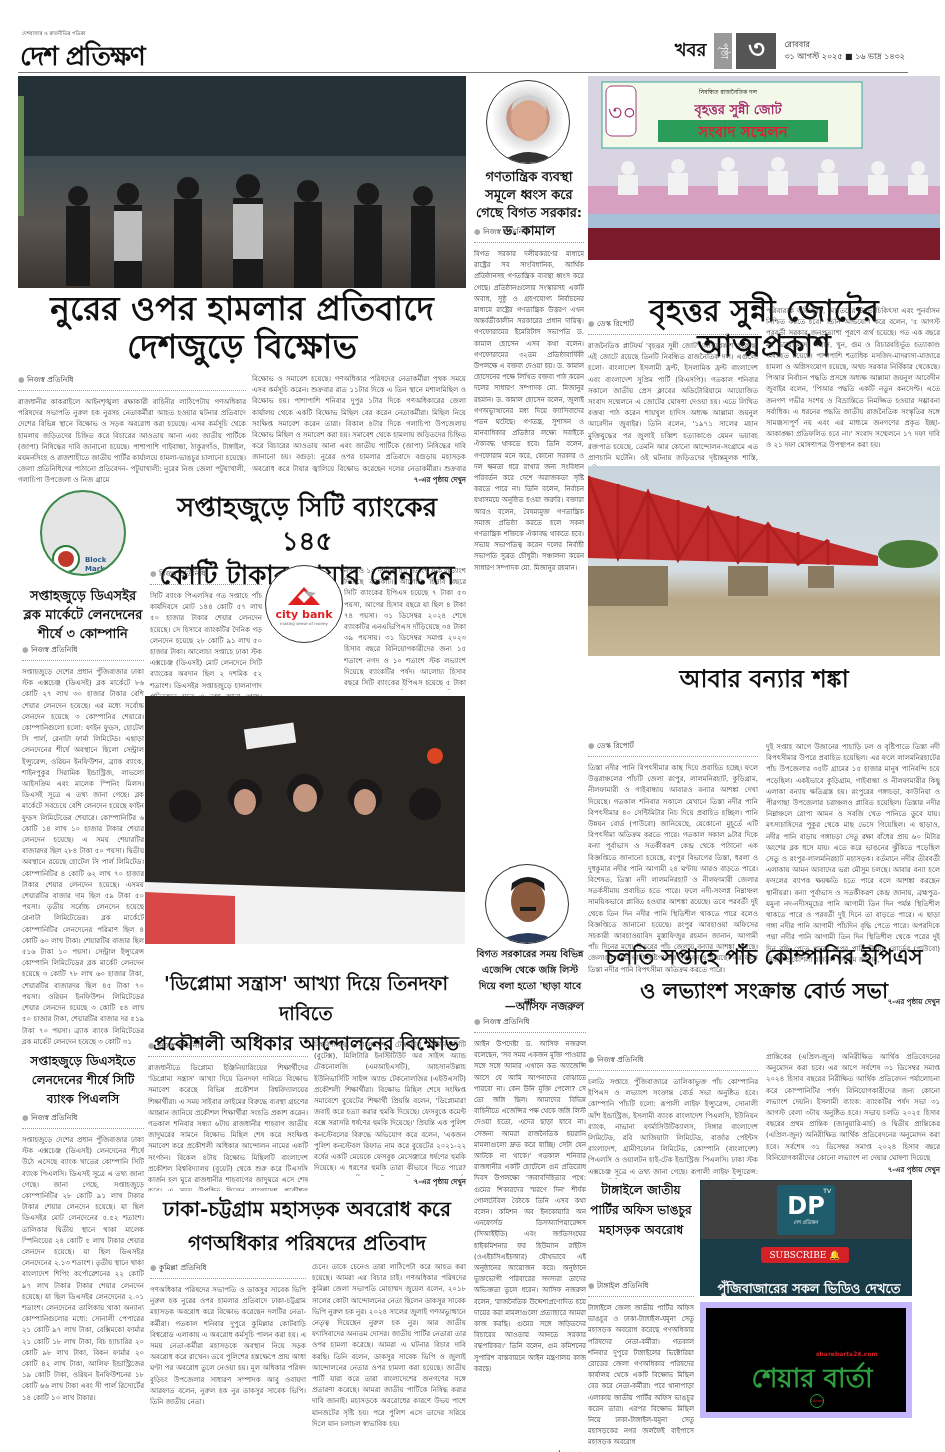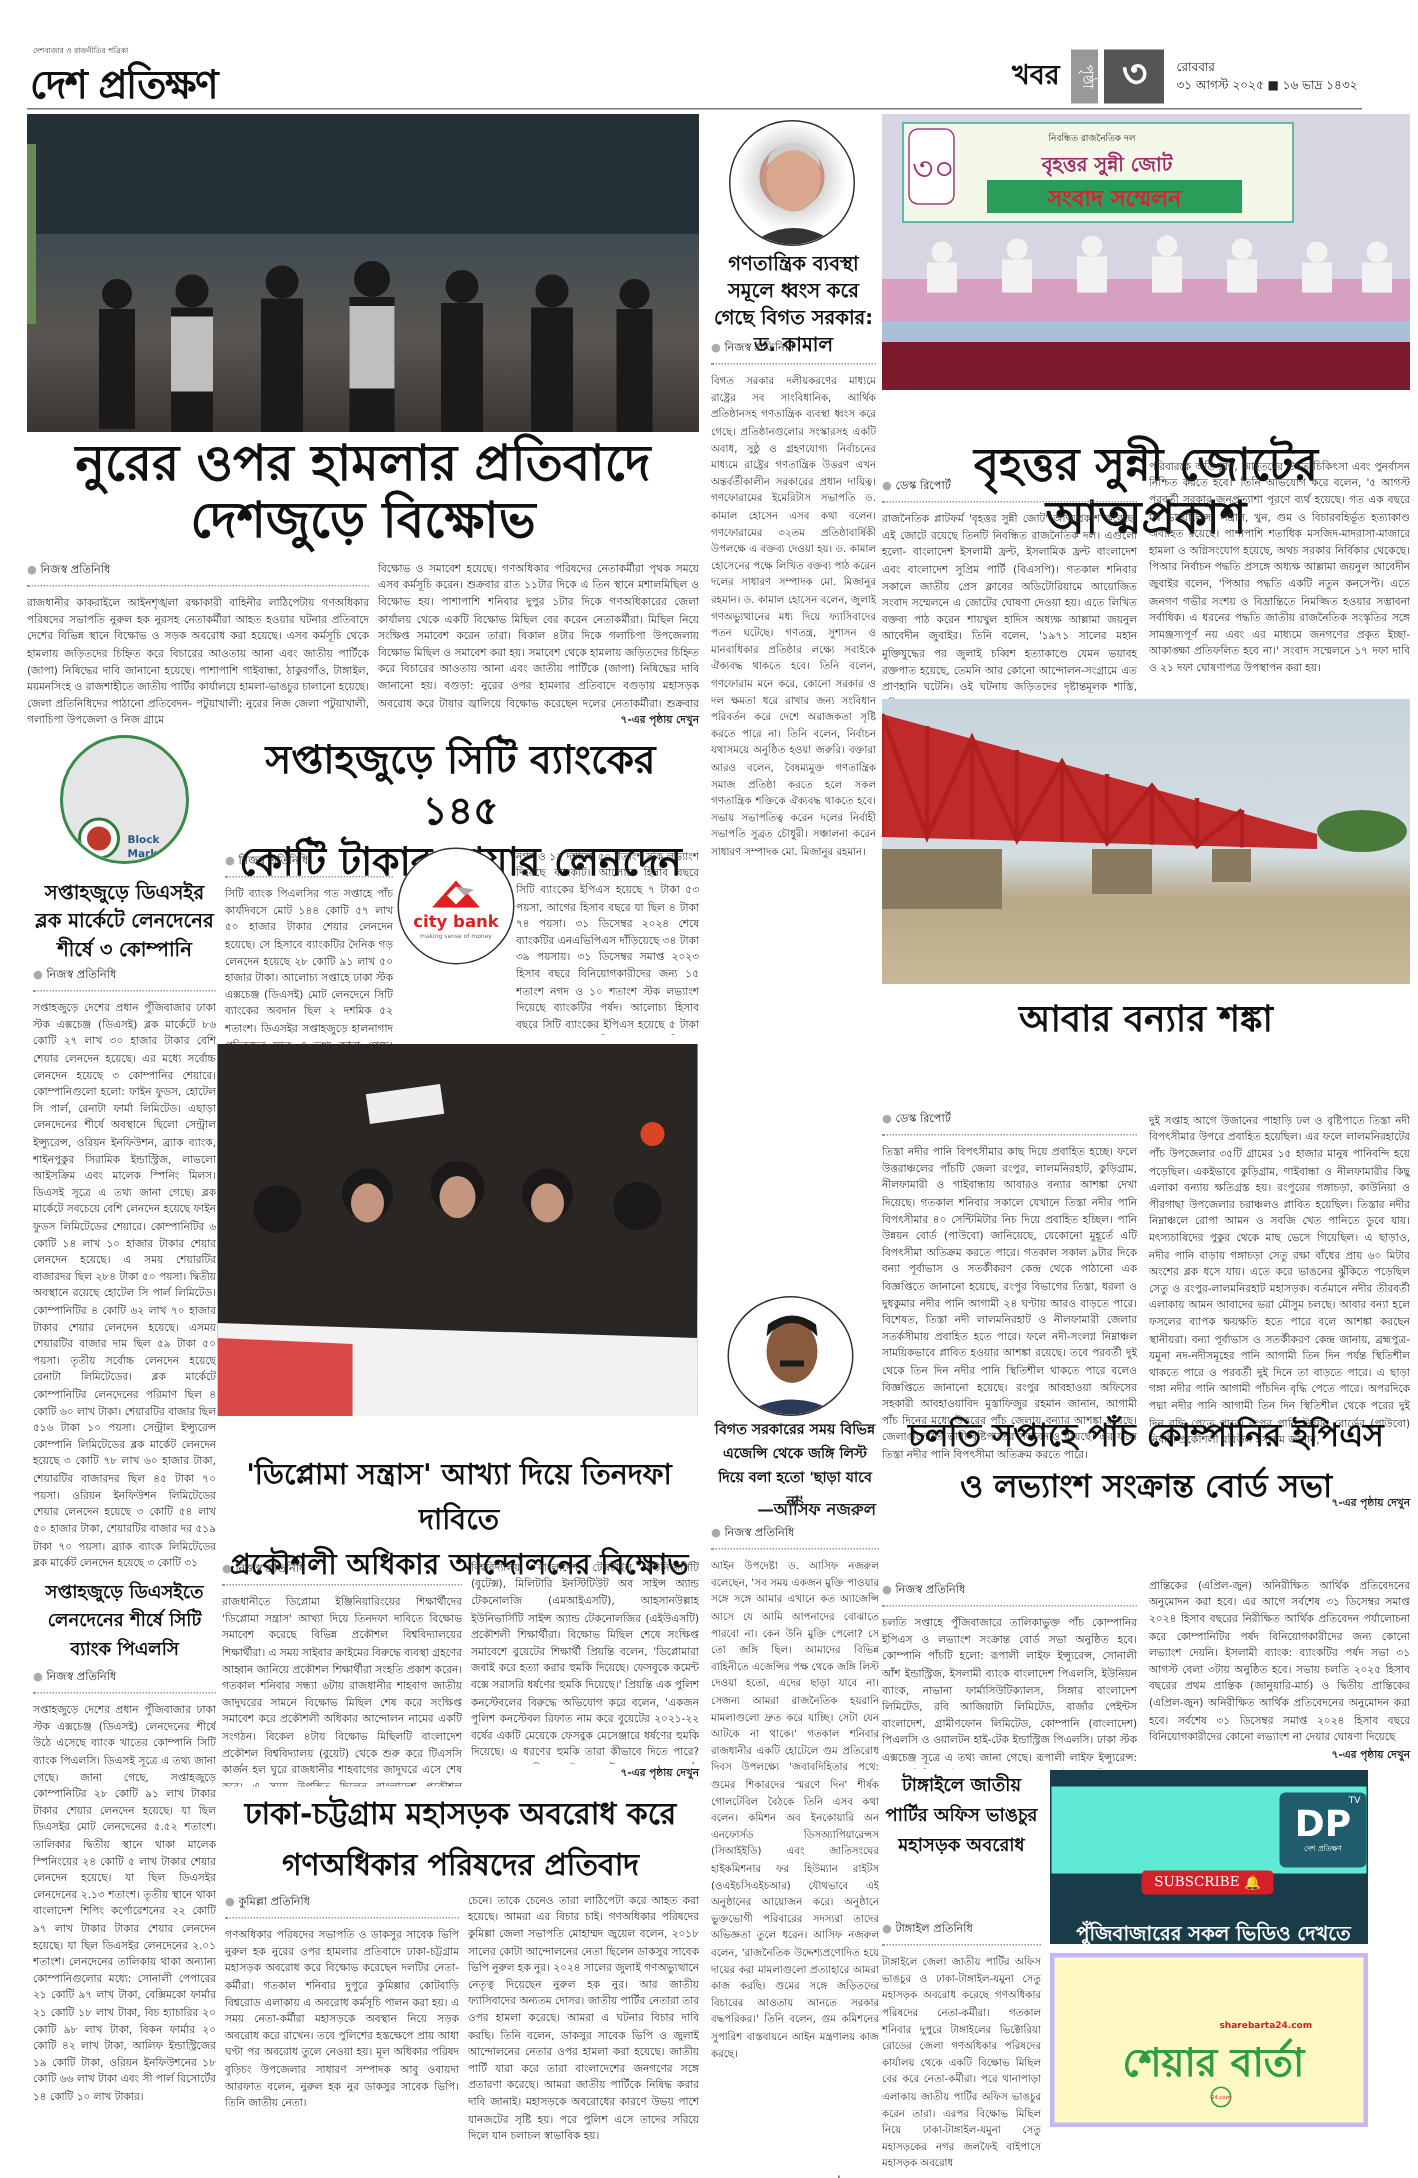--- a/index.html
+++ b/index.html
@@ -15,21 +15,21 @@
 .datebox{font-size:8px;color:#222;line-height:12px;margin-left:4px}
 .rule{left:18px;top:72px;width:890px;height:1px;background:#777}
 .photo{background:#555;overflow:hidden}
 .headline{font-weight:bold;color:#111;text-align:center;line-height:1.15;font-family:"DejaVu Sans",sans-serif}
 .byline{font-size:7.5px;color:#222;border-bottom:1px dotted #999;padding-bottom:4px;margin-bottom:6px}
 .byline::before{content:"● ";color:#aaa}
 .body{font-size:7px;line-height:11.2px;color:#333;text-align:justify}
 .cont{font-size:7px;font-weight:bold;text-align:right;color:#222}
 .circle{border-radius:50%;border:1px solid #333;overflow:hidden}
 .ad-dp{background:#1a3c48;border:1px solid #1a3c48}
-.ad-sb{border:3px solid #c4b5fd;background:#fef9c3}
+.ad-sb{border:6px solid #c4b5fd;background:#000000}
 </style>
 </head>
 <body>
 
 <div class="abs masthead-logo">
   <span class="tagline">দেশবাজার ও রাজনীতির পত্রিকা</span>
   <span class="logo-text">দেশ প্রতিক্ষণ</span>
 </div>
 <div class="abs hdr-right">
   <span class="khobor">খবর</span>
@@ -283,21 +283,21 @@
 </div>
 
 <div class="abs headline" style="left:588px;top:1180px;width:106px;font-size:12px;line-height:20px">টাঙ্গাইলে জাতীয় পার্টির অফিস ভাঙচুর মহাসড়ক অবরোধ</div>
 <div class="abs" style="left:588px;top:1280px;width:106px;">
   <div class="byline">টাঙ্গাইল প্রতিনিধি</div>
   <div class="body" style="height:154px;overflow:hidden;font-size:6.8px">টাঙ্গাইলে জেলা জাতীয় পার্টির অফিস ভাঙচুর ও ঢাকা-টাঙ্গাইল-যমুনা সেতু মহাসড়ক অবরোধ করেছে গণঅধিকার পরিষদের নেতা-কর্মীরা। গতকাল শনিবার দুপুরে টাঙ্গাইলের ভিক্টোরিয়া রোডের জেলা গণঅধিকার পরিষদের কার্যালয় থেকে একটি বিক্ষোভ মিছিল বের করে নেতা-কর্মীরা। পরে থানাপাড়া এলাকায় জাতীয় পার্টির অফিস ভাঙচুর করেন তারা। এরপর বিক্ষোভ মিছিল নিয়ে ঢাকা-টাঙ্গাইল-যমুনা সেতু মহাসড়কের নগর জলফৈই বাইপাসে মহাসড়ক অবরোধ</div>
   <div class="cont">৭-এর পৃষ্ঠায় দেখুন</div>
 </div>
 
 <div class="abs ad-dp" style="left:700px;top:1180px;width:212px;height:116px;">
-  <div style="position:absolute;left:0;top:10px;width:210px;height:58px;background:#5eead4;display:flex;justify-content:flex-end;align-items:center">
+  <div style="position:absolute;left:0;top:0;width:210px;height:58px;background:#404040;display:flex;justify-content:center;align-items:center">
     <div style="width:58px;height:50px;background:#1f5c6c;border-radius:4px;position:relative;display:flex;flex-direction:column;align-items:center;justify-content:center">
       <span style="font-size:24px;font-weight:bold;color:#fff;line-height:26px">DP</span>
       <span style="position:absolute;top:2px;right:4px;font-size:6px;color:#fff">TV</span>
       <span style="font-size:5px;color:#fff">দেশ প্রতিক্ষণ</span>
     </div>
   </div>
   <div style="position:absolute;left:60px;top:66px;width:88px;height:16px;background:#d42027;border-radius:3px;color:#fff;font-size:9px;font-family:'DejaVu Serif',serif;display:flex;align-items:center;justify-content:center;gap:3px">
     <span>SUBSCRIBE</span>
     <span>🔔</span>
   </div>

